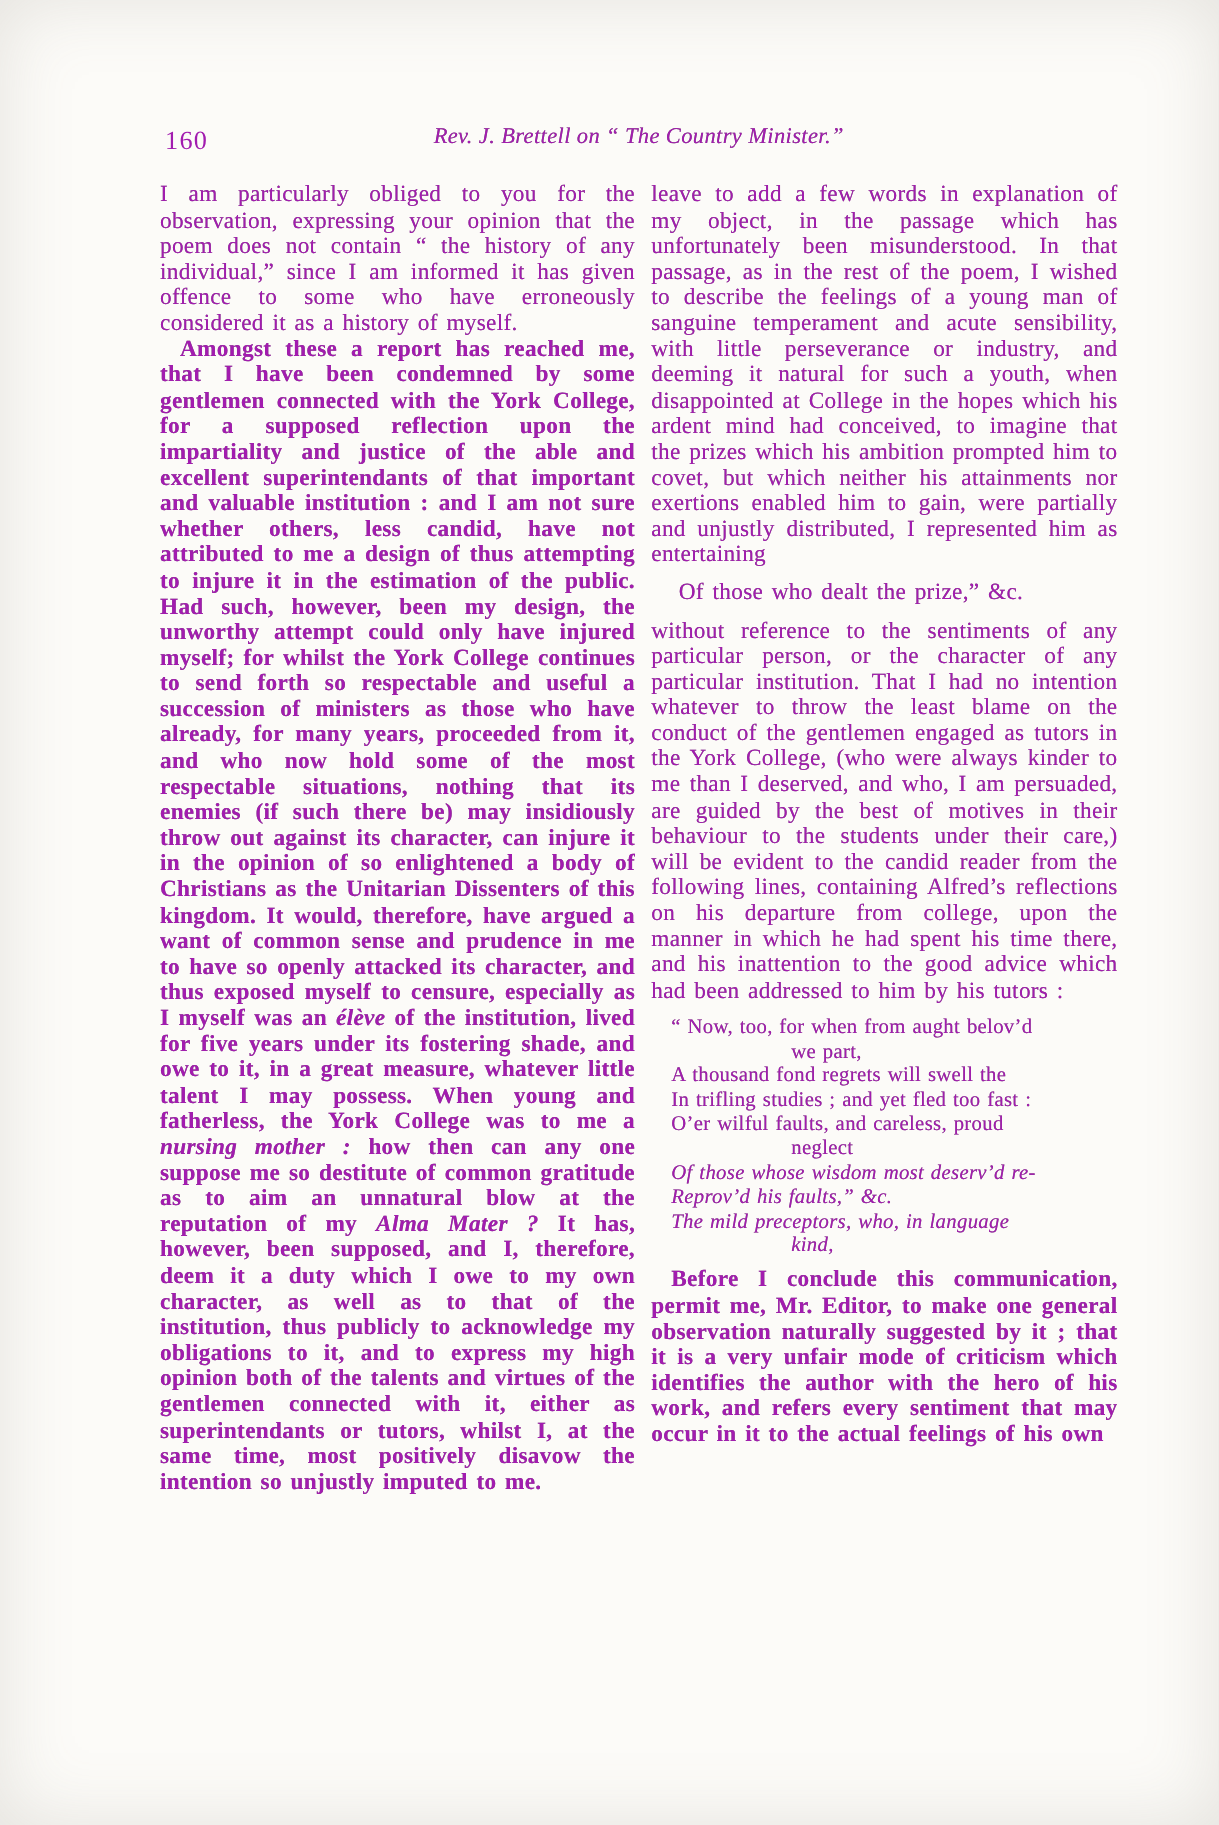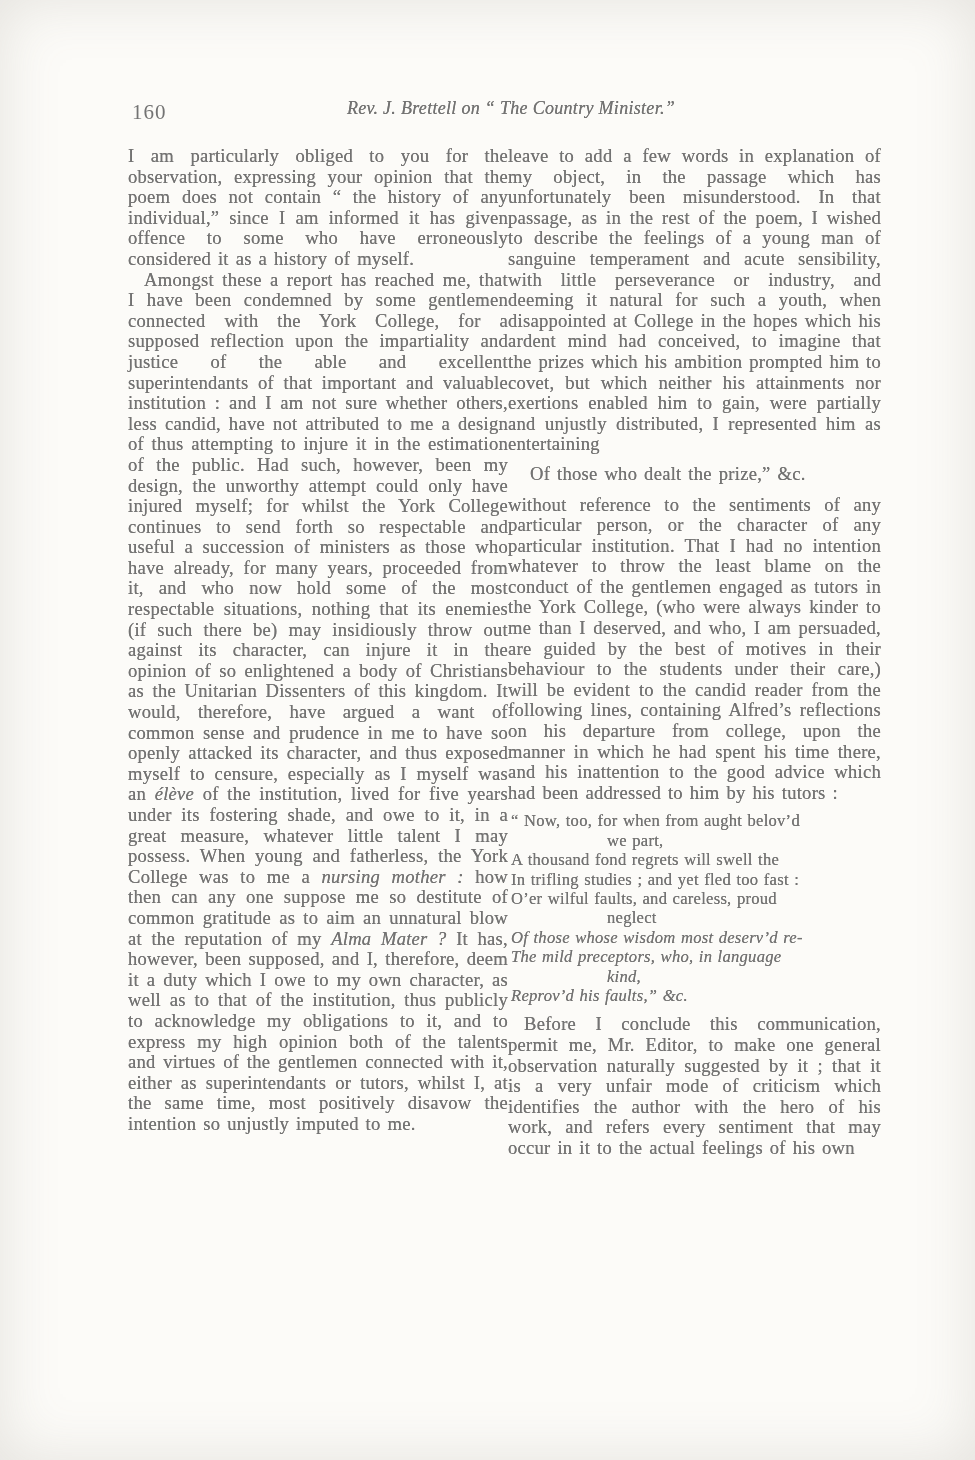--- a/index.html
+++ b/index.html
@@ -8,21 +8,21 @@
     background: #e9e8e4;
   }
   .page {
     position: relative;
     width: 975px;
     height: 1460px;
     margin: 0 auto;
     background: #fcfbf8;
     overflow: hidden;
     font-family: "Liberation Serif", "DejaVu Serif", serif;
-    color: #737373;
+    color: #a21caf;
   }
   
   .page::after {
     content: "";
     position: absolute;
     inset: 0;
     pointer-events: none;
     box-shadow: inset 0 0 60px rgba(120,115,105,0.18);
   }
   .running-head {
@@ -47,49 +47,50 @@
     font-style: italic;
     letter-spacing: 0.3px;
     text-shadow: 0 0 0.5px rgba(23,20,16,0.6);
   }
   .columns {
     position: absolute;
     top: 146px;
     left: 128px;
     width: 766px;
     display: flex;
+    gap: 13px;
   }
   .col {
     width: 380px;
     font-size: 18.6px;
     line-height: 20.6px;
     text-align: justify;
     letter-spacing: 0.25px;
     word-spacing: 2px;
     text-shadow: 0 0 0.5px rgba(23,20,16,0.55);
   }
   .col-right { width: 373px; }
   .col p { margin: 0; }
-  .col p.indent { text-indent: 16px; }
+  .col p.indent { text-indent: 16px; font-weight: bold; }
   .quote-block {
     margin: 9px 0 10px 0;
     padding-left: 22px;
     text-align: left;
   }
   .quote-line1 { padding-left: 10px; }
   .quote-rule {
     display: inline-block;
     width: 92px;
     height: 0;
     border-top: 2px solid #1d1a16;
     vertical-align: 5px;
     margin-right: 7px;
   }
   .verse-block {
-    margin: 8px 0 9px 3px;
+    margin: 8px 0 9px 16px;
     font-size: 16.6px;
     line-height: 19.4px;
     text-align: left;
     word-spacing: 1px;
   }
   .verse-line { margin: 0; }
   .verse-cont {
     display: block;
     padding-left: 96px;
   }
@@ -121,21 +122,21 @@
       </div>
 
       <p>without reference to the sentiments of any particular person, or the character of any particular institution.  That I had no intention whatever to throw the least blame on the conduct of the gentlemen engaged as tutors in the York College, (who were always kinder to me than I deserved, and who, I am persuaded, are guided by the best of motives in their behaviour to the students under their care,) will be evident to the candid reader from the following lines, containing Alfred’s reflections on his departure from college, upon the manner in which he had spent his time there, and his inattention to the good advice which had been addressed to him by his tutors :</p>
 
       <div class="verse-block">
         <div class="verse-line"><span>“ Now, too, for when from aught belov’d</span><span class="verse-cont">we part,</span></div>
         <div class="verse-line"><span>A thousand fond regrets will swell the</span></div>
         <div class="verse-line"><span>In trifling studies ; and yet fled too fast :</span></div>
         <div class="verse-line"><span>O’er wilful faults, and careless, proud</span><span class="verse-cont">neglect</span></div>
         <div class="verse-line italic"><span>Of those whose wisdom most deserv’d re-</span></div>
+        <div class="verse-line italic"><span>Reprov’d his faults,” &amp;c.</span></div>
         <div class="verse-line italic"><span>The mild preceptors, who, in language</span><span class="verse-cont">kind,</span></div>
-        <div class="verse-line italic"><span>Reprov’d his faults,” &amp;c.</span></div>
       </div>
 
       <p class="indent">Before I conclude this communication, permit me, Mr. Editor, to make one general observation naturally suggested by it ; that it is a very unfair mode of criticism which identifies the author with the hero of his work, and refers every sentiment that may occur in it to the actual feelings of his own</p>
     </div>
 
   </div>
 </div>
 
 </body></html>

